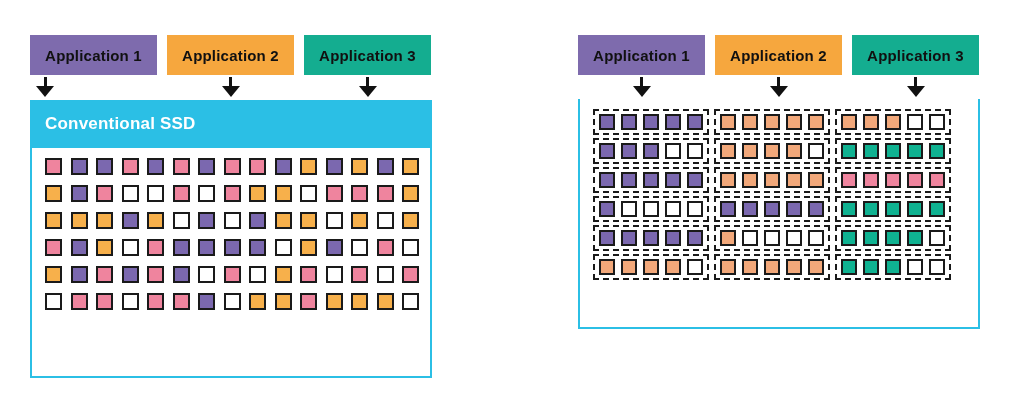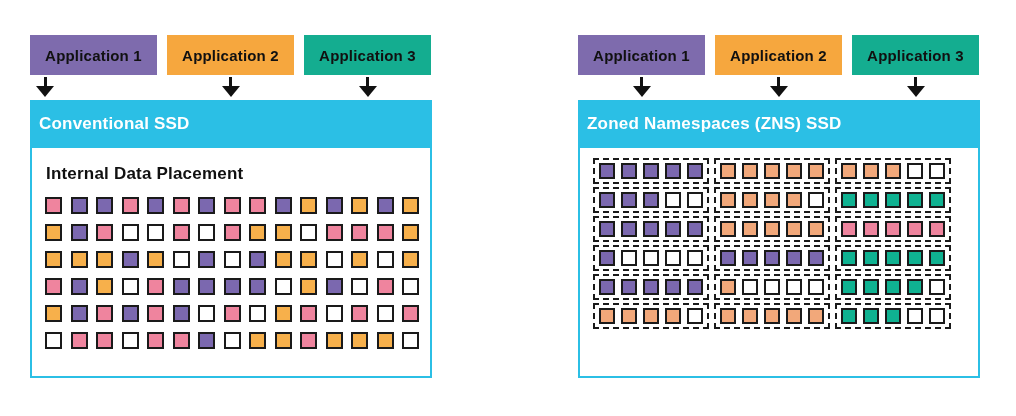--- a/index.html
+++ b/index.html
@@ -29,21 +29,21 @@
   .arrow .head {
     width: 0; height: 0;
     border-left: 9px solid transparent;
     border-right: 9px solid transparent;
     border-top: 11px solid #111111;
   }
 
   .ssd-header {
     margin-top: 1px; height: 48px;
     display: flex; align-items: center;
-    padding-left: 9px; box-sizing: border-box;
+    padding-left: 15px; box-sizing: border-box;
     color: #ffffff; font-weight: bold; font-size: 17px;
     letter-spacing: 0.2px;
   }
   .ssd-body {
     height: 230px; background: #ffffff;
     border: 2px solid; border-top: none;
     box-sizing: border-box;
     padding: 10px 13px 0 13px;
   }
   .placement-title {
@@ -95,21 +95,20 @@
         <div class="arrow">
           <div class="stem"></div>
           <div class="head"></div>
         </div>
       </div>
     </div>
   <div class="ssd-header" id="left-header" style="background: rgb(43, 191, 229);">
     <span>Conventional SSD</span>
   </div>
   <div class="ssd-body" id="left-body" style="border-color: rgb(43, 191, 229);">
-    <div class="placement-title">Internal Data Placement</div>
     <div id="left-grid">
         <div class="grid-row">
           <div class="cell" style="background: rgb(239, 132, 158);"></div>
           <div class="cell" style="background: rgb(123, 104, 175);"></div>
           <div class="cell" style="background: rgb(123, 104, 175);"></div>
           <div class="cell" style="background: rgb(239, 132, 158);"></div>
           <div class="cell" style="background: rgb(123, 104, 175);"></div>
           <div class="cell" style="background: rgb(239, 132, 158);"></div>
           <div class="cell" style="background: rgb(123, 104, 175);"></div>
           <div class="cell" style="background: rgb(239, 132, 158);"></div>
@@ -229,23 +228,20 @@
           <div class="head"></div>
         </div>
       </div>
       <div class="arrow-cell">
         <div class="arrow">
           <div class="stem"></div>
           <div class="head"></div>
         </div>
       </div>
     </div>
-  <div class="ssd-header" id="right-header" style="background: rgb(43, 191, 229);">
-    <span>Zoned Namespaces (ZNS) SSD</span>
-  </div>
   <div class="ssd-body" id="right-body" style="border-color: rgb(43, 191, 229);">
     <div id="right-grid">
         <div class="zone-row">
           <div class="zone">
             <div class="cell" style="background: rgb(123, 104, 175);"></div>
             <div class="cell" style="background: rgb(123, 104, 175);"></div>
             <div class="cell" style="background: rgb(123, 104, 175);"></div>
             <div class="cell" style="background: rgb(123, 104, 175);"></div>
             <div class="cell" style="background: rgb(123, 104, 175);"></div>
           </div>

